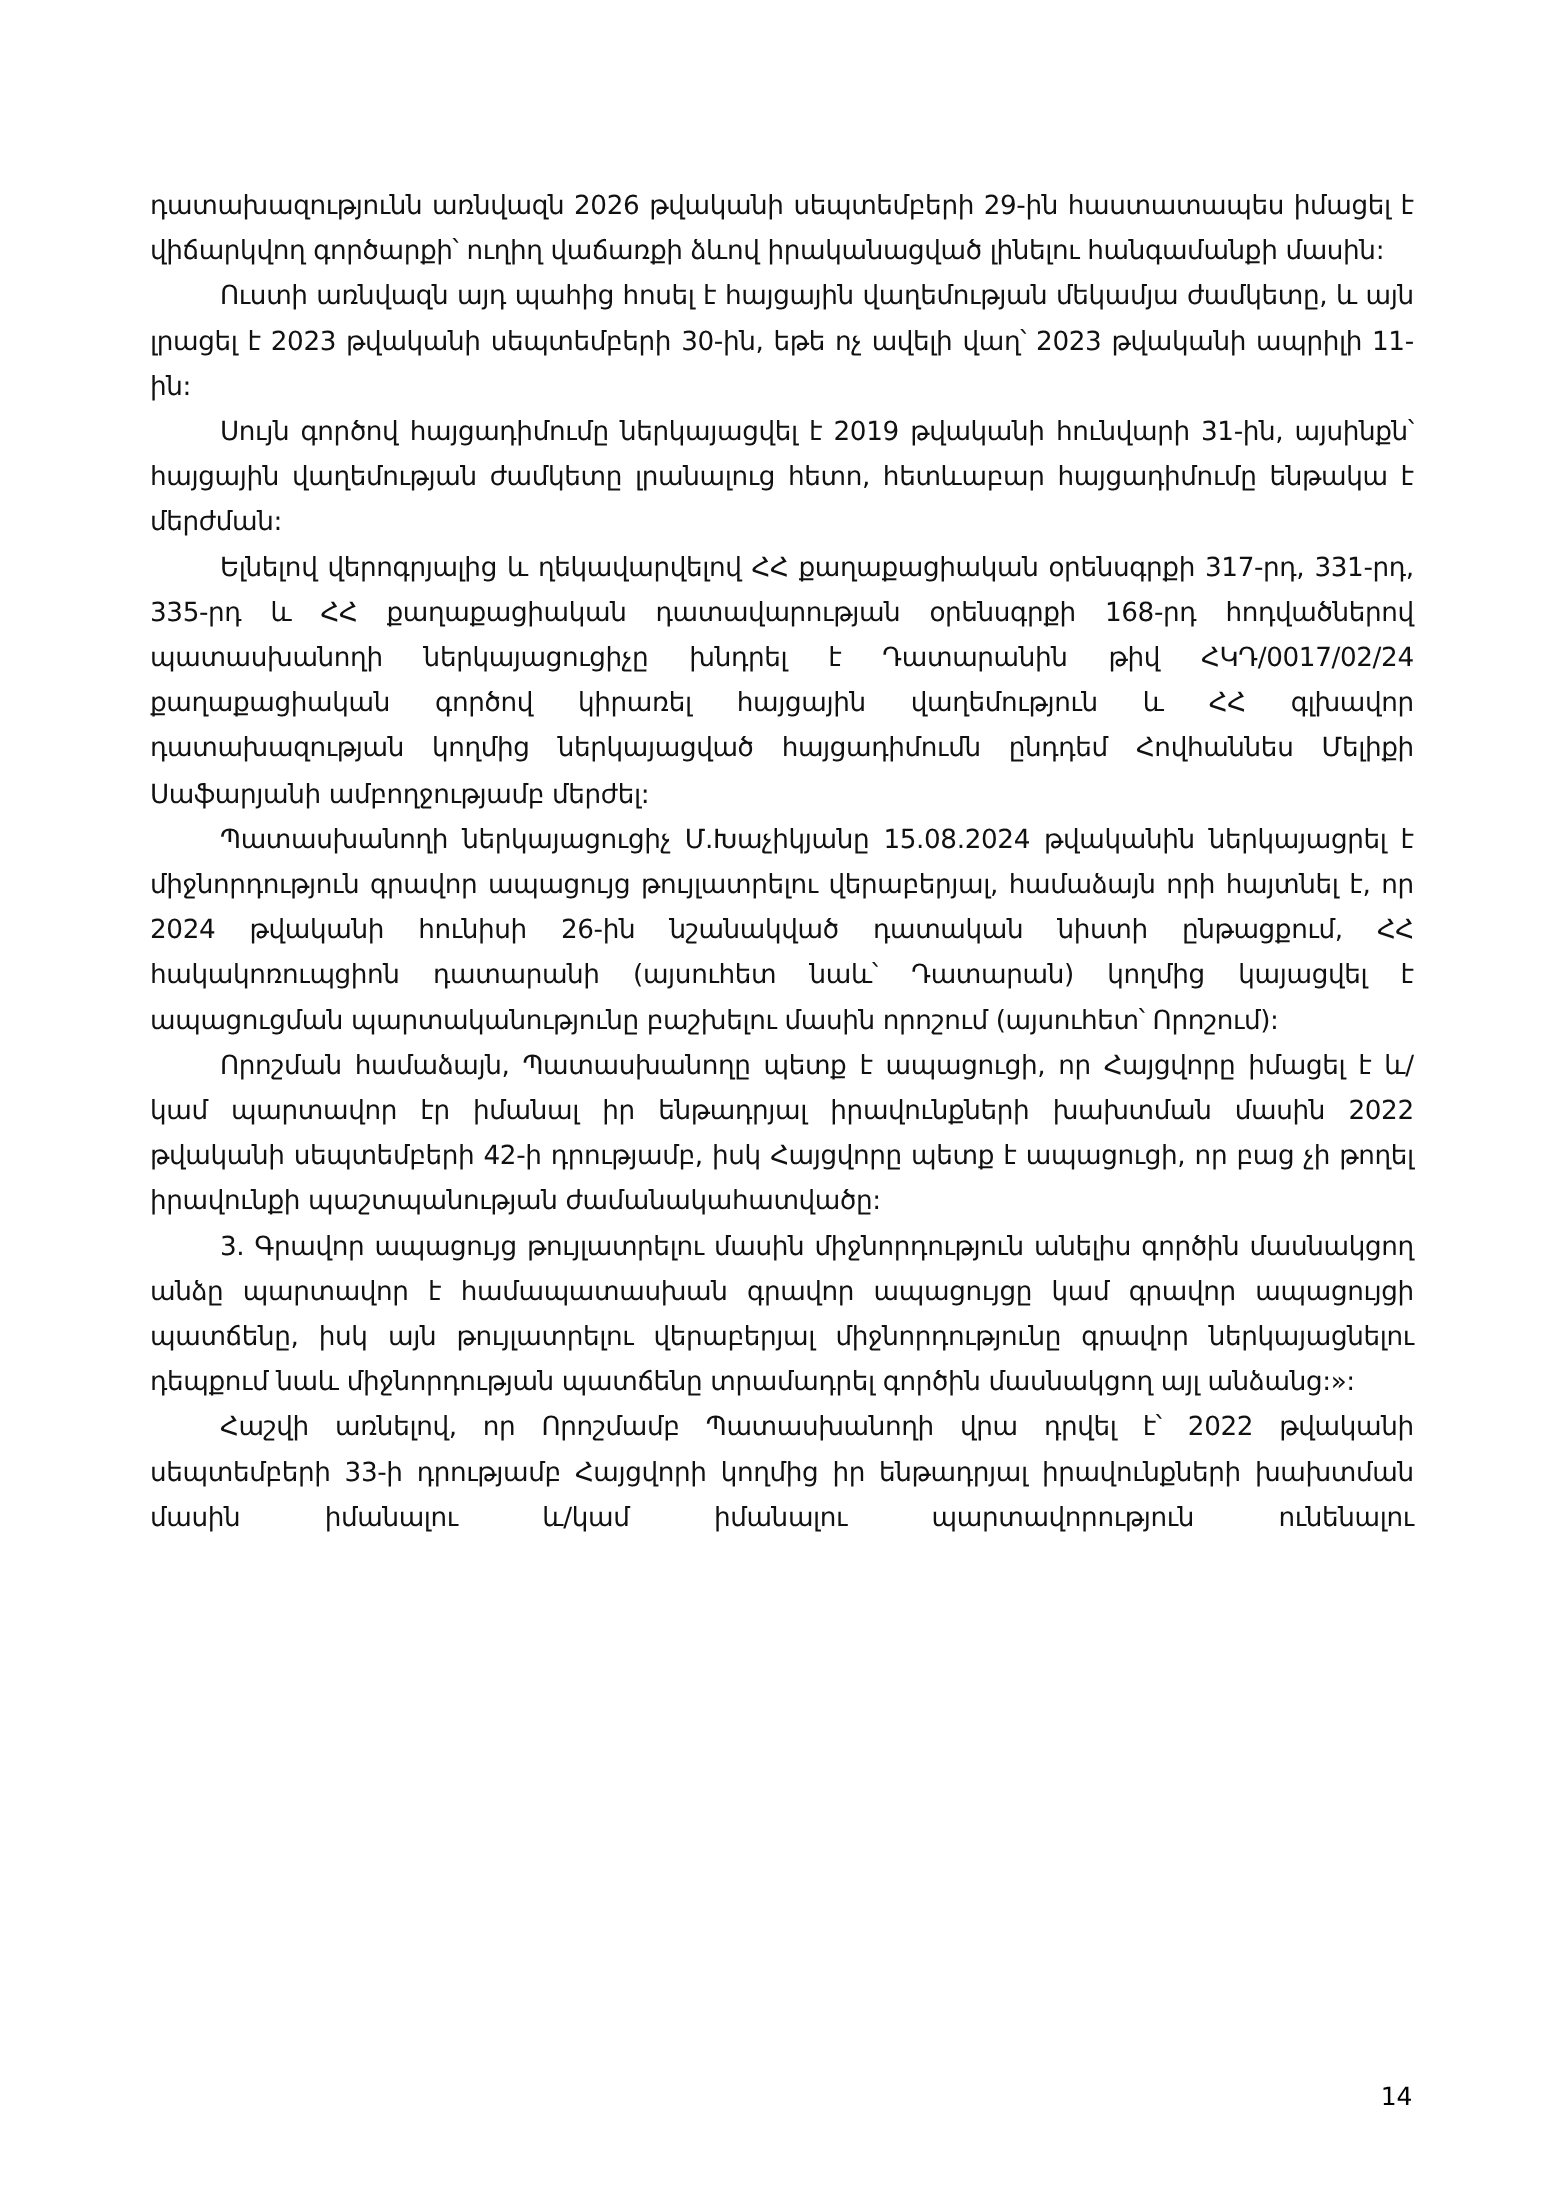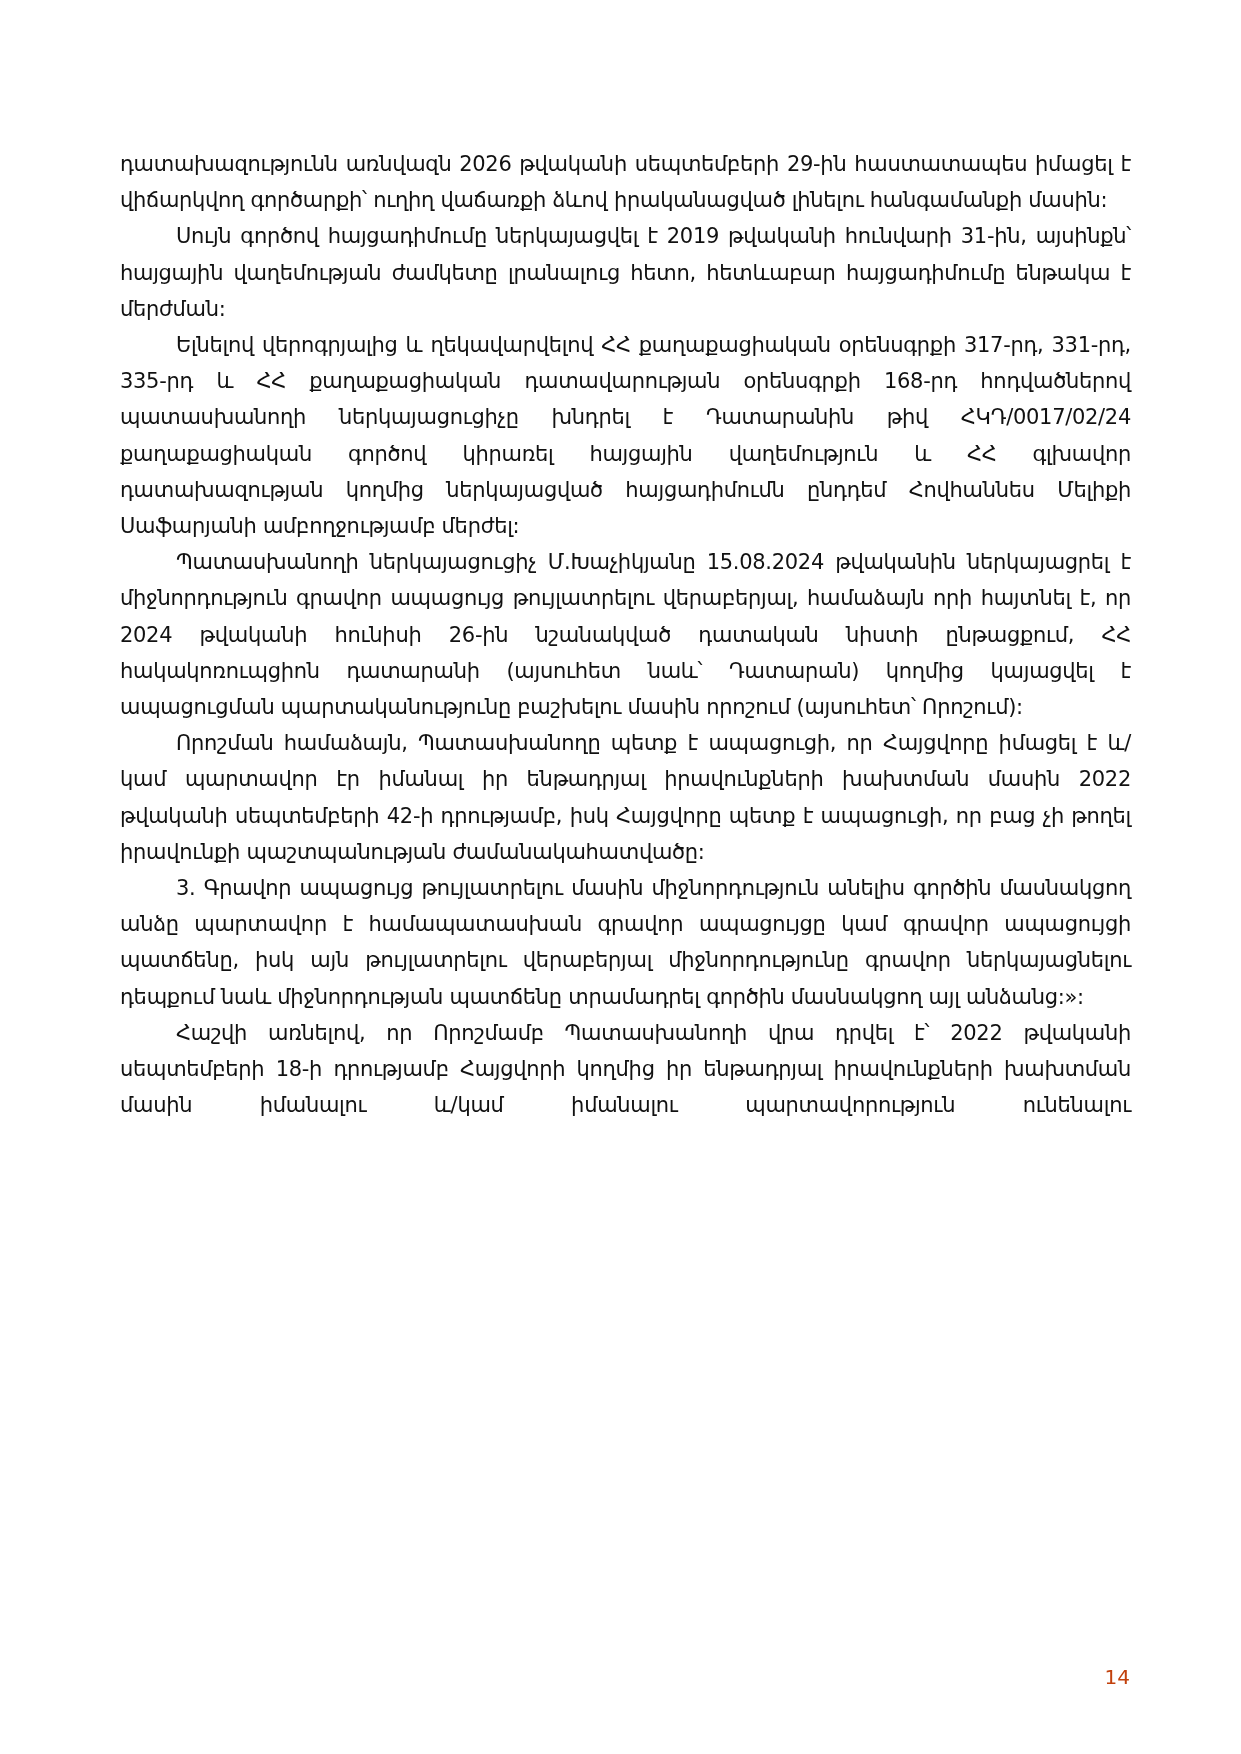--- a/index.html
+++ b/index.html
@@ -21,29 +21,30 @@
     text-align-last: left;
   }
   .para.indent { text-indent: 56px; }
   .para.justify-all { text-align-last: justify; }
   .page-number {
     position: absolute;
     right: 111px;
     top: 1665px;
     font-family: "DejaVu Sans", sans-serif;
     font-size: 20px;
-    color: #c2410c;
+    color: #000000;
   }
 </style>
 </head>
 <body>
 
 <div class="page">
   <p class="para">դատախազությունն առնվազն 2026 թվականի սեպտեմբերի 29-ին հաստատապես իմացել է վիճարկվող գործարքի՝ ուղիղ վաճառքի ձևով իրականացված լինելու հանգամանքի մասին:</p>
+  <p class="para indent">Ուստի առնվազն այդ պահից հոսել է հայցային վաղեմության մեկամյա ժամկետը, և այն լրացել է 2023 թվականի սեպտեմբերի 30-ին, եթե ոչ ավելի վաղ՝ 2023 թվականի ապրիլի 11-ին:</p>
   <p class="para indent">Սույն գործով հայցադիմումը ներկայացվել է 2019 թվականի հունվարի 31-ին, այսինքն՝ հայցային վաղեմության ժամկետը լրանալուց հետո, հետևաբար հայցադիմումը ենթակա է մերժման:</p>
   <p class="para indent">Ելնելով վերոգրյալից և ղեկավարվելով ՀՀ քաղաքացիական օրենսգրքի 317-րդ, 331-րդ, 335-րդ և ՀՀ քաղաքացիական դատավարության օրենսգրքի 168-րդ հոդվածներով պատասխանողի ներկայացուցիչը խնդրել է Դատարանին թիվ ՀԿԴ/0017/02/24 քաղաքացիական գործով կիրառել հայցային վաղեմություն և ՀՀ գլխավոր դատախազության կողմից ներկայացված հայցադիմումն ընդդեմ Հովհաննես Մելիքի Սաֆարյանի ամբողջությամբ մերժել:</p>
   <p class="para indent">Պատասխանողի ներկայացուցիչ Մ.Խաչիկյանը 15.08.2024 թվականին ներկայացրել է միջնորդություն գրավոր ապացույց թույլատրելու վերաբերյալ, համաձայն որի հայտնել է, որ 2024 թվականի հունիսի 26-ին նշանակված դատական նիստի ընթացքում, ՀՀ հակակոռուպցիոն դատարանի (այսուհետ նաև՝ Դատարան) կողմից կայացվել է ապացուցման պարտականությունը բաշխելու մասին որոշում (այսուհետ՝ Որոշում):</p>
   <p class="para indent">Որոշման համաձայն, Պատասխանողը պետք է ապացուցի, որ Հայցվորը իմացել է և/կամ պարտավոր էր իմանալ իր ենթադրյալ իրավունքների խախտման մասին 2022 թվականի սեպտեմբերի 42-ի դրությամբ, իսկ Հայցվորը պետք է ապացուցի, որ բաց չի թողել իրավունքի պաշտպանության ժամանակահատվածը:</p>
   <p class="para indent">3. Գրավոր ապացույց թույլատրելու մասին միջնորդություն անելիս գործին մասնակցող անձը պարտավոր է համապատասխան գրավոր ապացույցը կամ գրավոր ապացույցի պատճենը, իսկ այն թույլատրելու վերաբերյալ միջնորդությունը գրավոր ներկայացնելու դեպքում նաև միջնորդության պատճենը տրամադրել գործին մասնակցող այլ անձանց:»:</p>
-  <p class="para indent justify-all">Հաշվի առնելով, որ Որոշմամբ Պատասխանողի վրա դրվել է՝ 2022 թվականի սեպտեմբերի 18-ի դրությամբ Հայցվորի կողմից իր ենթադրյալ իրավունքների խախտման մասին իմանալու և/կամ իմանալու պարտավորություն ունենալու</p>
+  <p class="para indent justify-all">Հաշվի առնելով, որ Որոշմամբ Պատասխանողի վրա դրվել է՝ 2022 թվականի սեպտեմբերի 33-ի դրությամբ Հայցվորի կողմից իր ենթադրյալ իրավունքների խախտման մասին իմանալու և/կամ իմանալու պարտավորություն ունենալու</p>
 </div>
 
 <div class="page-number">14</div>
 
 </body></html>

